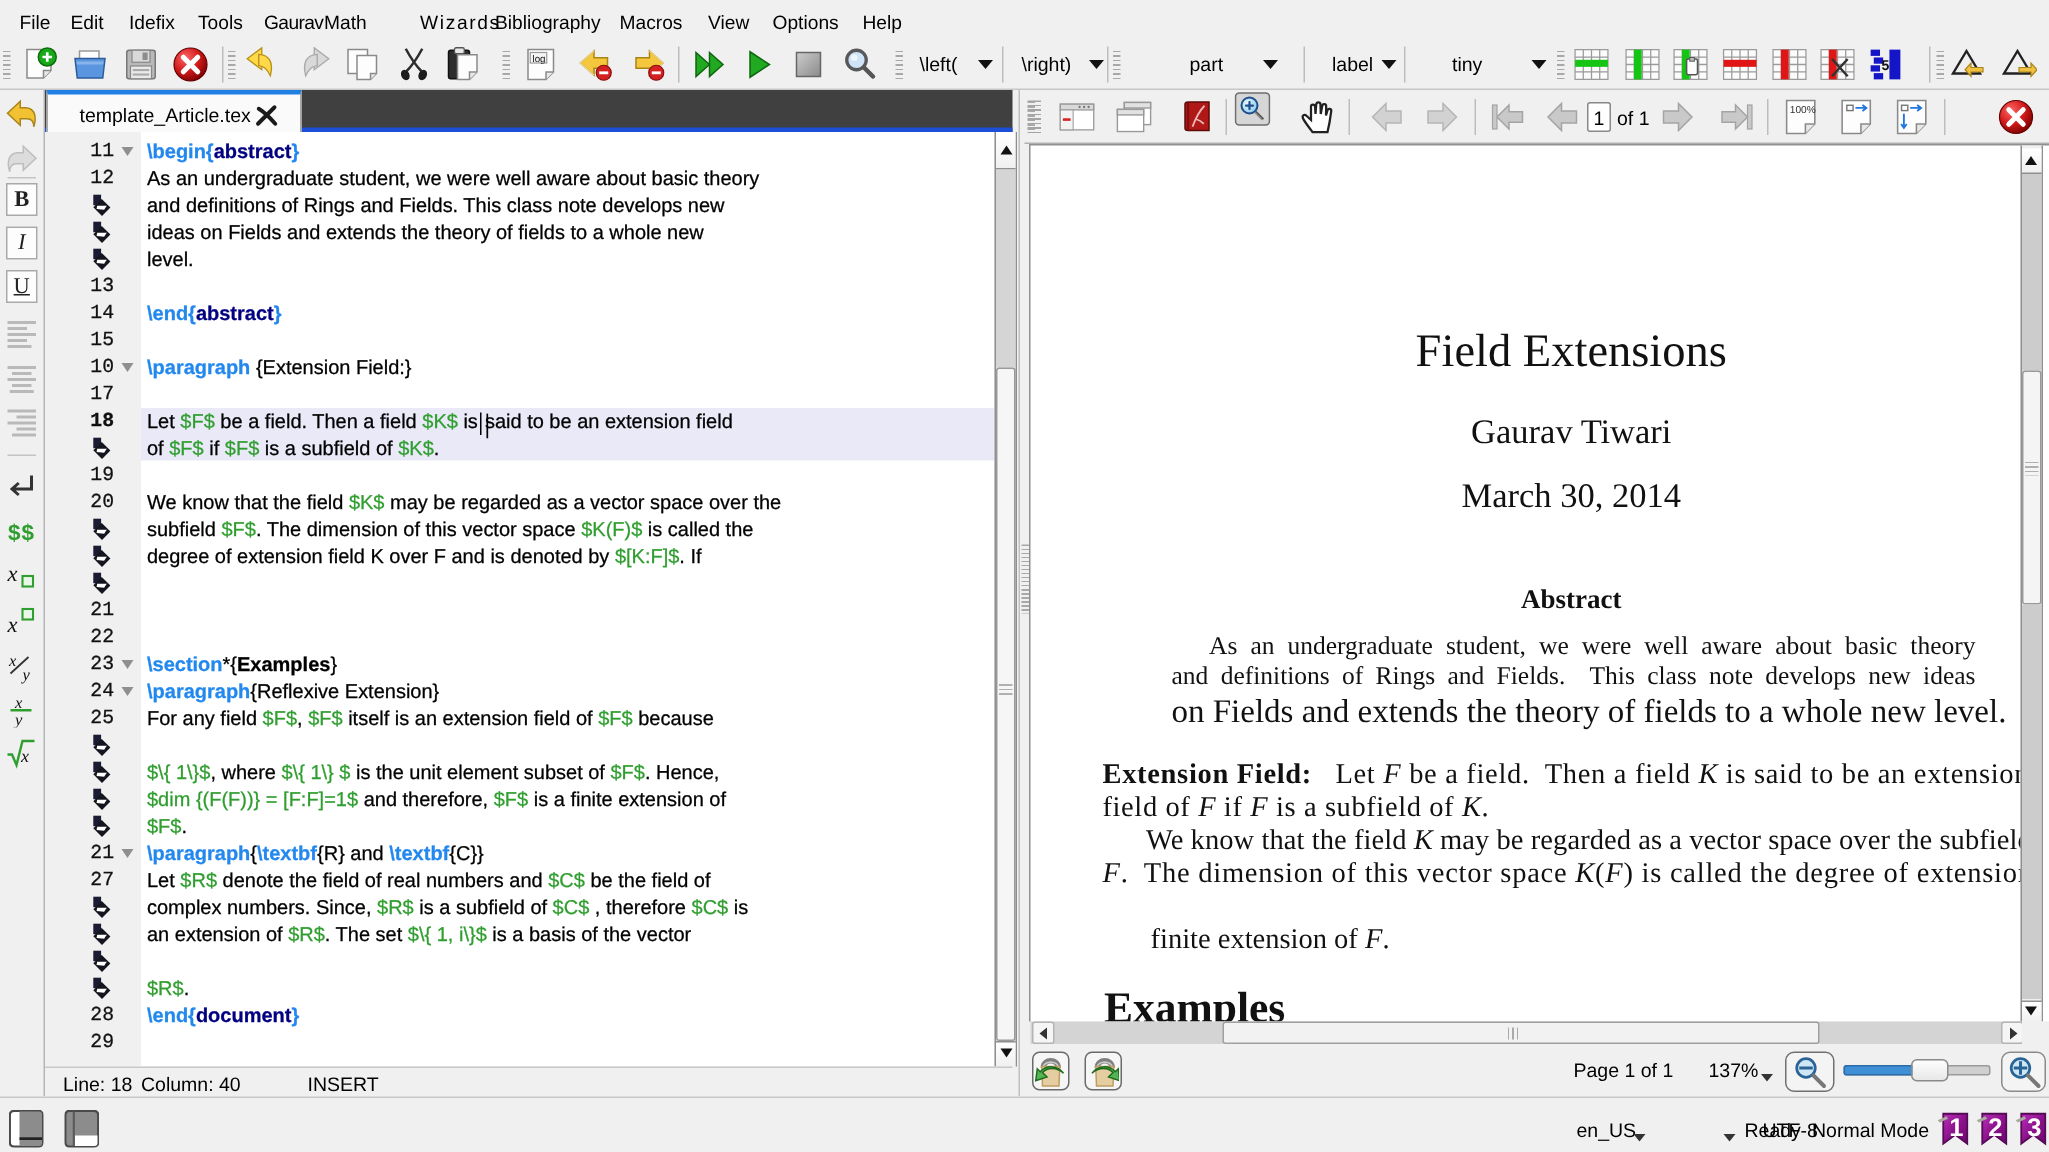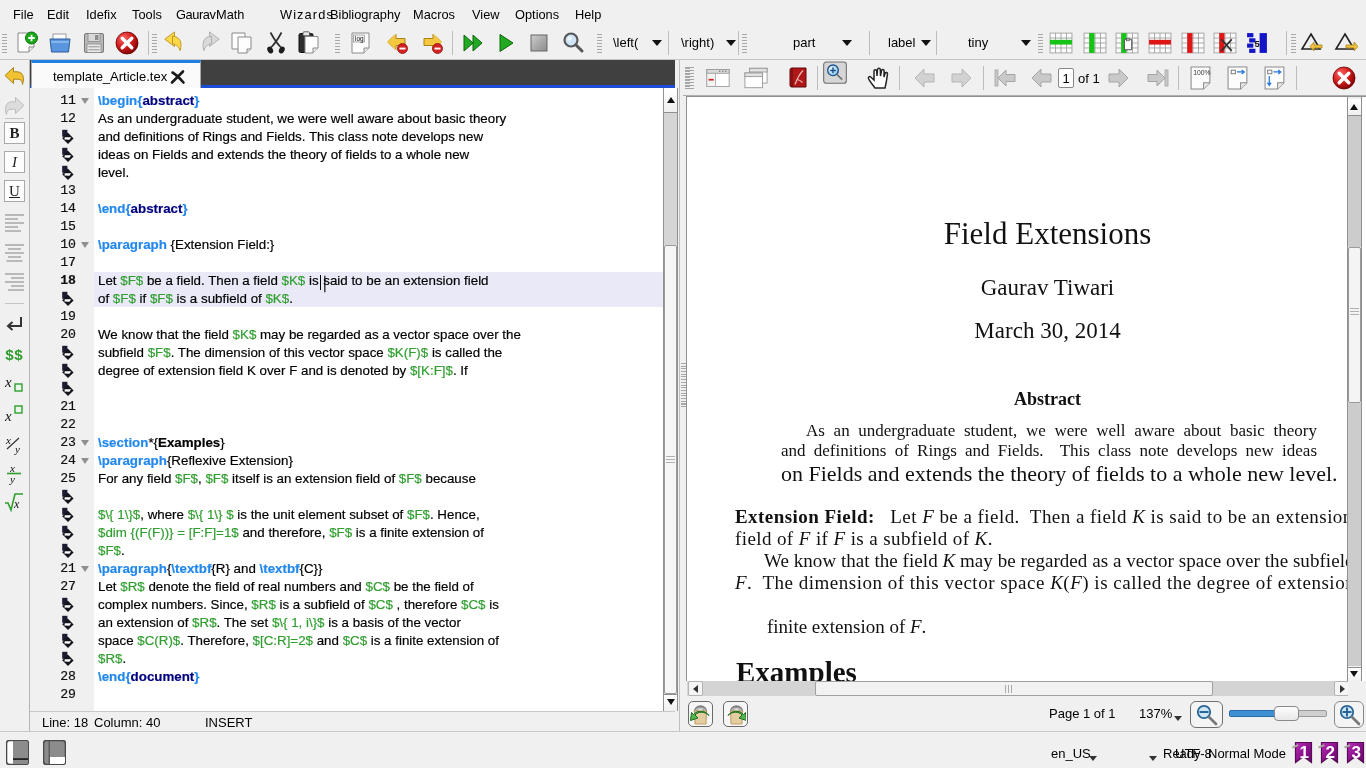--- a/index.html
+++ b/index.html
@@ -474,21 +474,20 @@
 <div style="position:absolute;left:2px;top:346px"><span class="kw">\section</span>*{<span class="bld">Examples</span>}</div>
 <div style="position:absolute;left:2px;top:364px"><span class="kw">\paragraph</span>{Reflexive Extension}</div>
 <div style="position:absolute;left:2px;top:382px">For any field <span class="mth">$F$</span>, <span class="mth">$F$</span> itself is an extension field of <span class="mth">$F$</span> because</div>
 <div style="position:absolute;left:2px;top:418px"><span class="mth">$\{ 1\}$</span>, where <span class="mth">$\{ 1\} $</span> is the unit element subset of <span class="mth">$F$</span>. Hence,</div>
 <div style="position:absolute;left:2px;top:436px"><span class="mth">$dim {(F(F))} = [F:F]=1$</span> and therefore, <span class="mth">$F$</span> is a finite extension of</div>
 <div style="position:absolute;left:2px;top:454px"><span class="mth">$F$</span>.</div>
 <div style="position:absolute;left:2px;top:490px">Let <span class="mth">$R$</span> denote the field of real numbers and <span class="mth">$C$</span> be the field of</div>
 <div style="position:absolute;left:2px;top:472px"><span class="kw">\paragraph</span>{<span class="kw">\textbf</span>{R} and <span class="kw">\textbf</span>{C}}</div>
 <div style="position:absolute;left:2px;top:508px">complex numbers. Since, <span class="mth">$R$</span> is a subfield of <span class="mth">$C$</span> , therefore <span class="mth">$C$</span> is</div>
 <div style="position:absolute;left:2px;top:526px">an extension of <span class="mth">$R$</span>. The set <span class="mth">$\{ 1, i\}$</span> is a basis of the vector</div>
-<div style="position:absolute;left:2px;top:544px">space <span class="mth">$C(R)$</span>. Therefore, <span class="mth">$[C:R]=2$</span> and <span class="mth">$C$</span> is a finite extension of</div>
 <div style="position:absolute;left:2px;top:562px"><span class="mth">$R$</span>.</div>
 <div style="position:absolute;left:2px;top:580px"><span class="kw">\end{</span><span class="env">document</span><span class="kw">}</span></div>
 <div style="position:absolute;left:2px;top:598px"></div>
 </div>
 </div>
 
 <div id="escroll">
 <div style="position:absolute;left:0;top:0;width:13px;height:25px;background:linear-gradient(#ffffff,#f0f0f0);border-bottom:1px solid #8f8f8f;"></div>
 <div class="arr" style="left:2.5px; top:9px; border-left:4.5px solid transparent; border-right:4.5px solid transparent; border-bottom:6.5px solid #111;"></div>
 <div style="position:absolute;left:0;top:25px;width:13px;height:132px;background:#d5d5d5;"></div>

